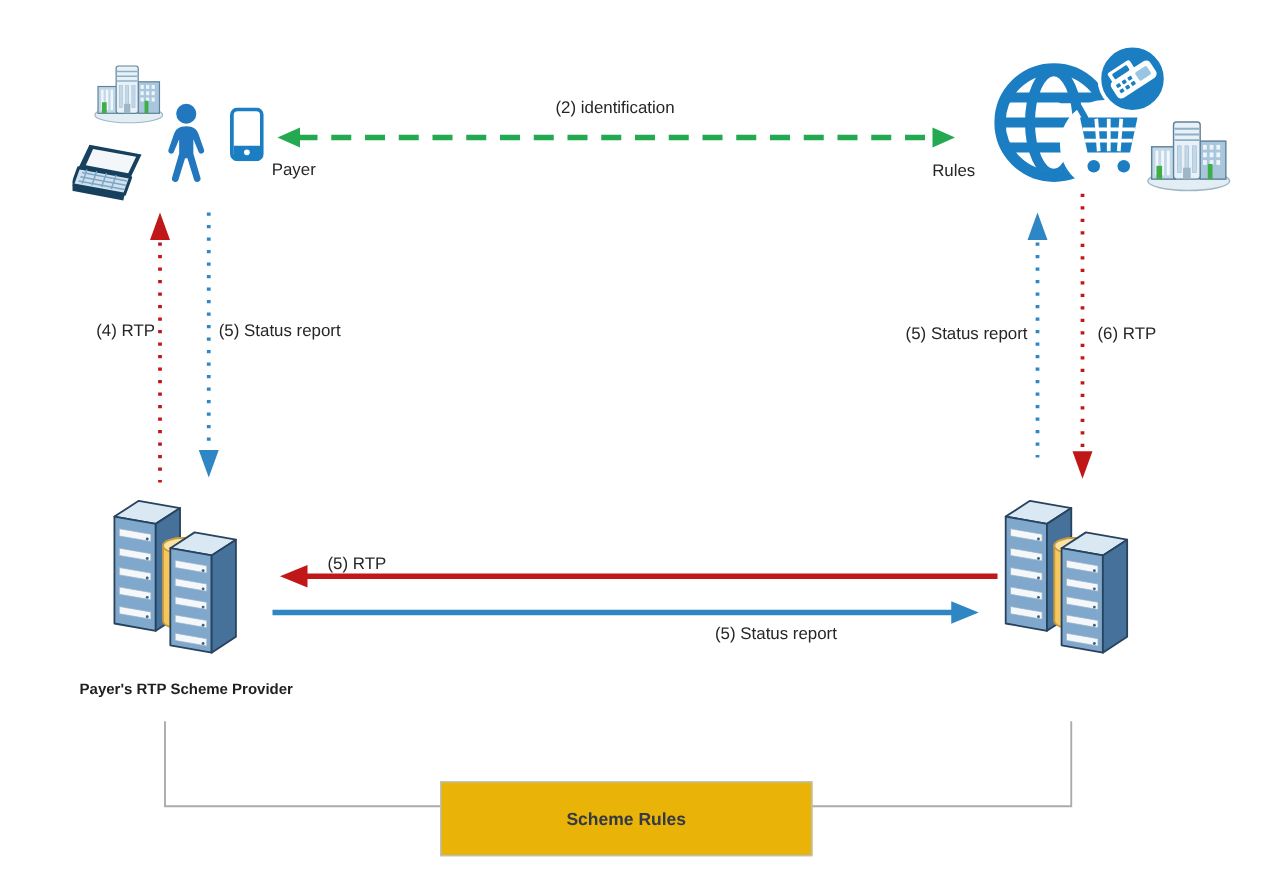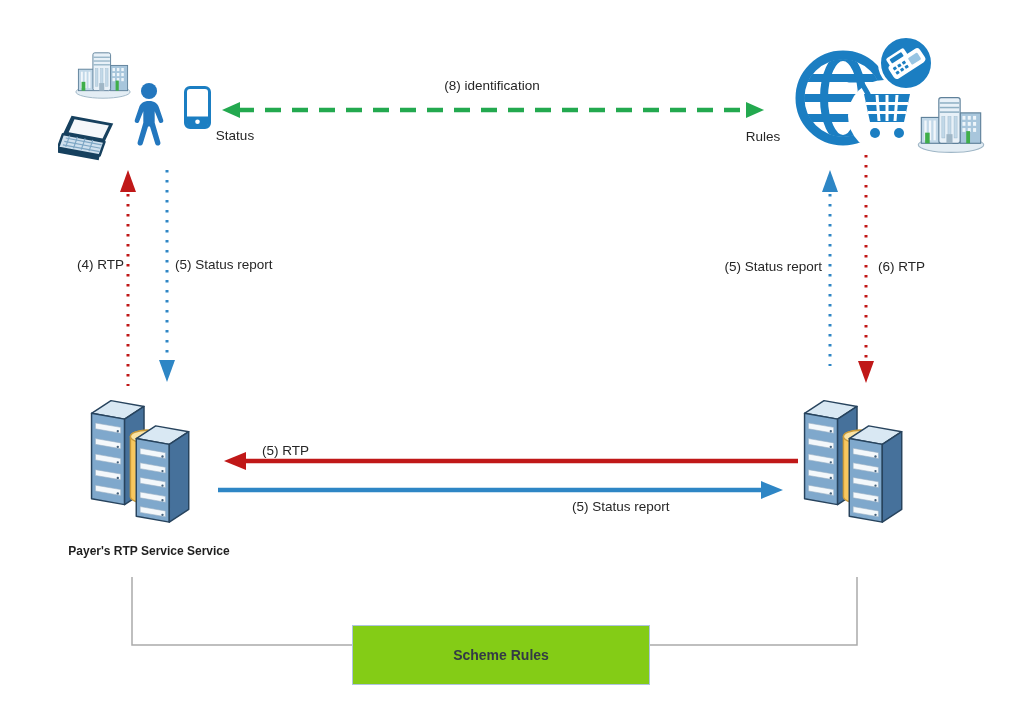--- a/index.html
+++ b/index.html
@@ -14,21 +14,21 @@
     white-space:nowrap;
   }
   .lbl.center{text-align:center;}
   .lbl.right{text-align:right;}
   .sp-lbl{
     position:absolute;font-size:12px;font-weight:bold;color:#1f1f1f;
     text-align:center;white-space:nowrap;
   }
   #scheme-box{
     position:absolute;left:352px;top:625px;width:298px;height:60px;
-    background:#84cc16;border:1px solid #aec4de;box-sizing:border-box;
+    background:#eab308;border:1px solid #aec4de;box-sizing:border-box;
     display:flex;align-items:center;justify-content:center;
     font-size:14px;font-weight:600;color:#333a45;z-index:3;
   }
   .lbl,.sp-lbl{z-index:3;}
   .icon{z-index:2;}
 </style>
 </head>
 <body>
 
 <div id="canvas">
@@ -285,38 +285,38 @@
         <circle cx="79" cy="85.5" r="1.2" fill="#44617c"></circle>
       <polygon points="56,92 82,96.5 82,102.5 56,98" fill="#f4f8fb" stroke="#9ab0c4" stroke-width="0.6"></polygon>
         <circle cx="79" cy="100.5" r="1.2" fill="#44617c"></circle>
       <polygon points="56,107 82,111.5 82,117.5 56,113" fill="#f4f8fb" stroke="#9ab0c4" stroke-width="0.6"></polygon>
         <circle cx="79" cy="115.5" r="1.2" fill="#44617c"></circle>
       <polygon points="56,122 82,126.5 82,132.5 56,128" fill="#f4f8fb" stroke="#9ab0c4" stroke-width="0.6"></polygon>
         <circle cx="79" cy="130.5" r="1.2" fill="#44617c"></circle>
     </g>
   </svg>
 
-  <div class="lbl center" style="left:210px;top:129px;width:50px;">Status</div>
+  <div class="lbl center" style="left:210px;top:129px;width:50px;">Payer</div>
 
   <div class="lbl center" style="left:737px;top:130px;width:52px;">Rules</div>
 
-  <div class="lbl center" style="left:392px;top:79px;width:200px;">(8) identification</div>
+  <div class="lbl center" style="left:392px;top:79px;width:200px;">(2) identification</div>
 
   <div class="lbl right" style="left:48px;top:258px;width:76px;">(4) RTP</div>
 
   <div class="lbl" style="left:175px;top:258px;">(5) Status report</div>
 
   <div class="lbl right" style="left:700px;top:260px;width:122px;">(5) Status report</div>
 
   <div class="lbl" style="left:878px;top:260px;">(6) RTP</div>
 
   <div class="lbl" style="left:262px;top:444px;">(5) RTP</div>
 
   <div class="lbl" style="left:572px;top:500px;">(5) Status report</div>
 
-  <div class="sp-lbl" style="left:40px;top:544px;width:218px;">Payer's RTP Service Service</div>
+  <div class="sp-lbl" style="left:40px;top:544px;width:218px;">Payer's RTP Scheme Provider</div>
 
 
   <div id="scheme-box">
     <span>Scheme Rules</span>
   </div>
 
 </div>
 
 </body></html>

